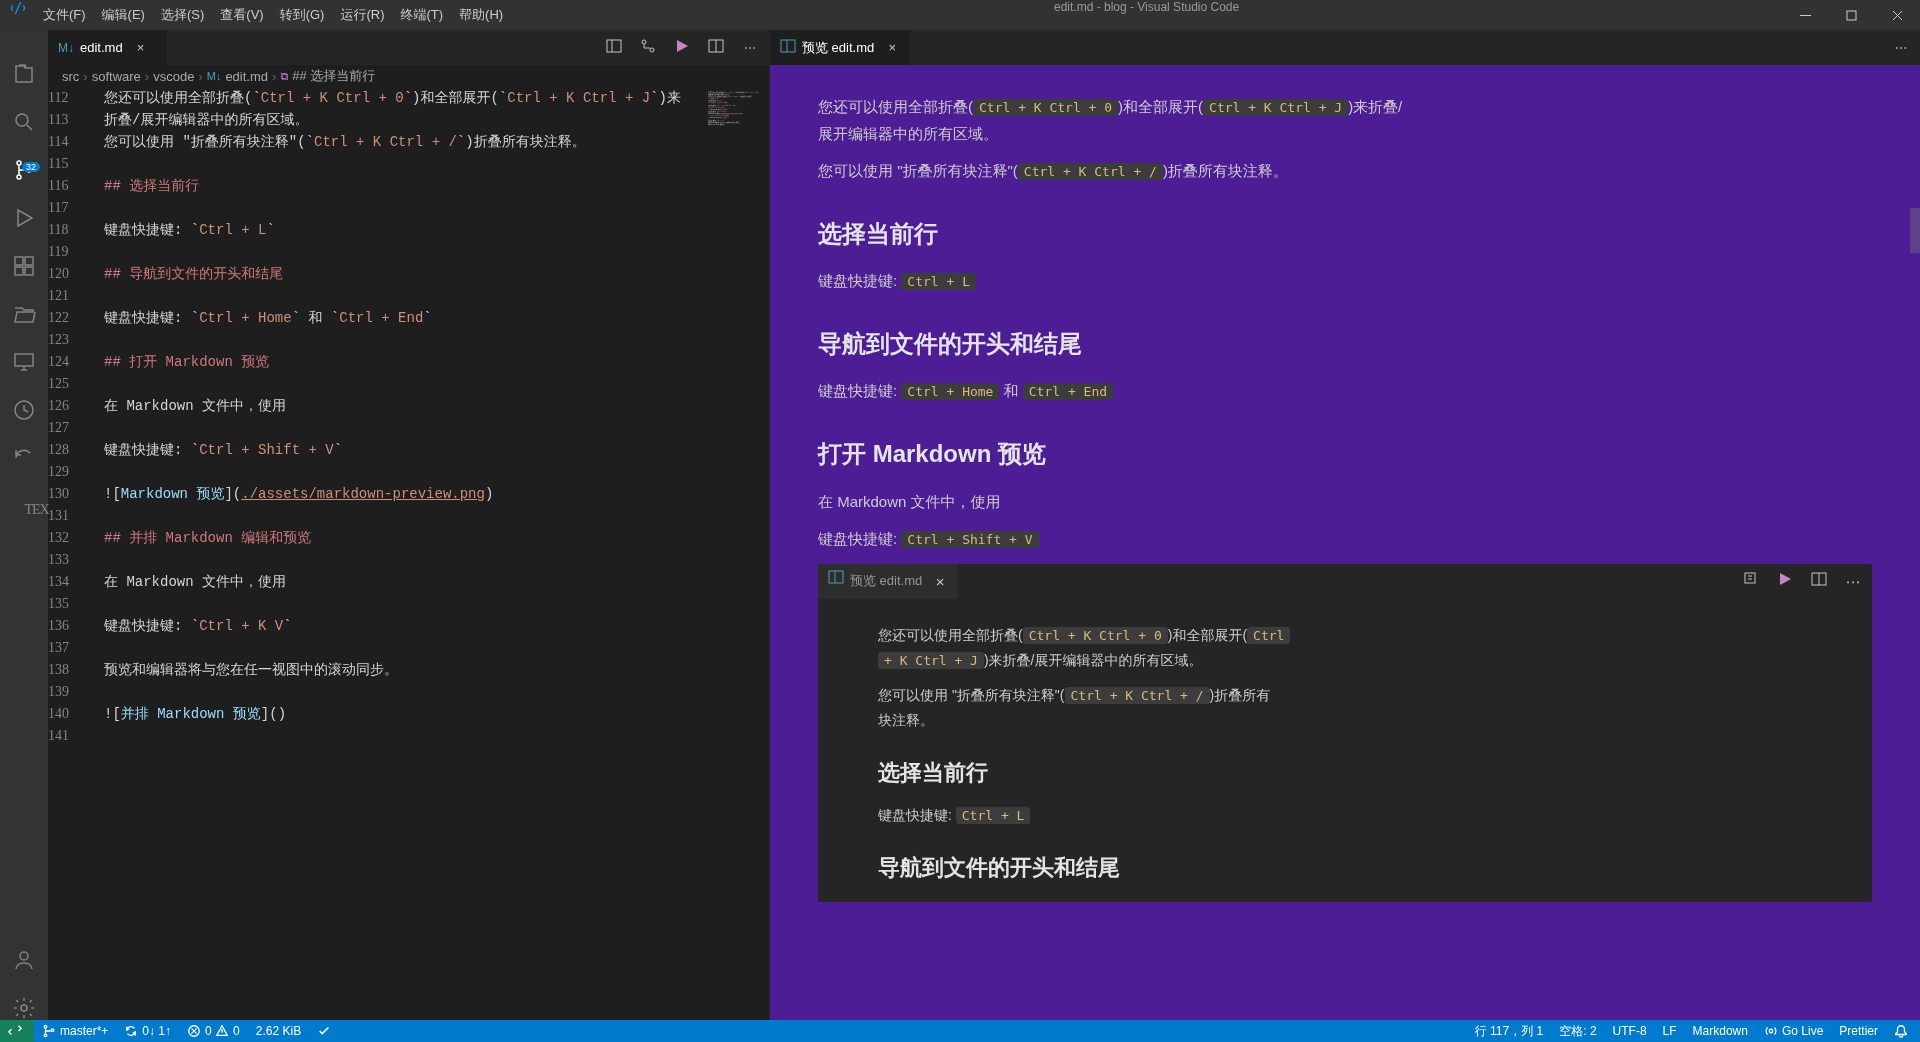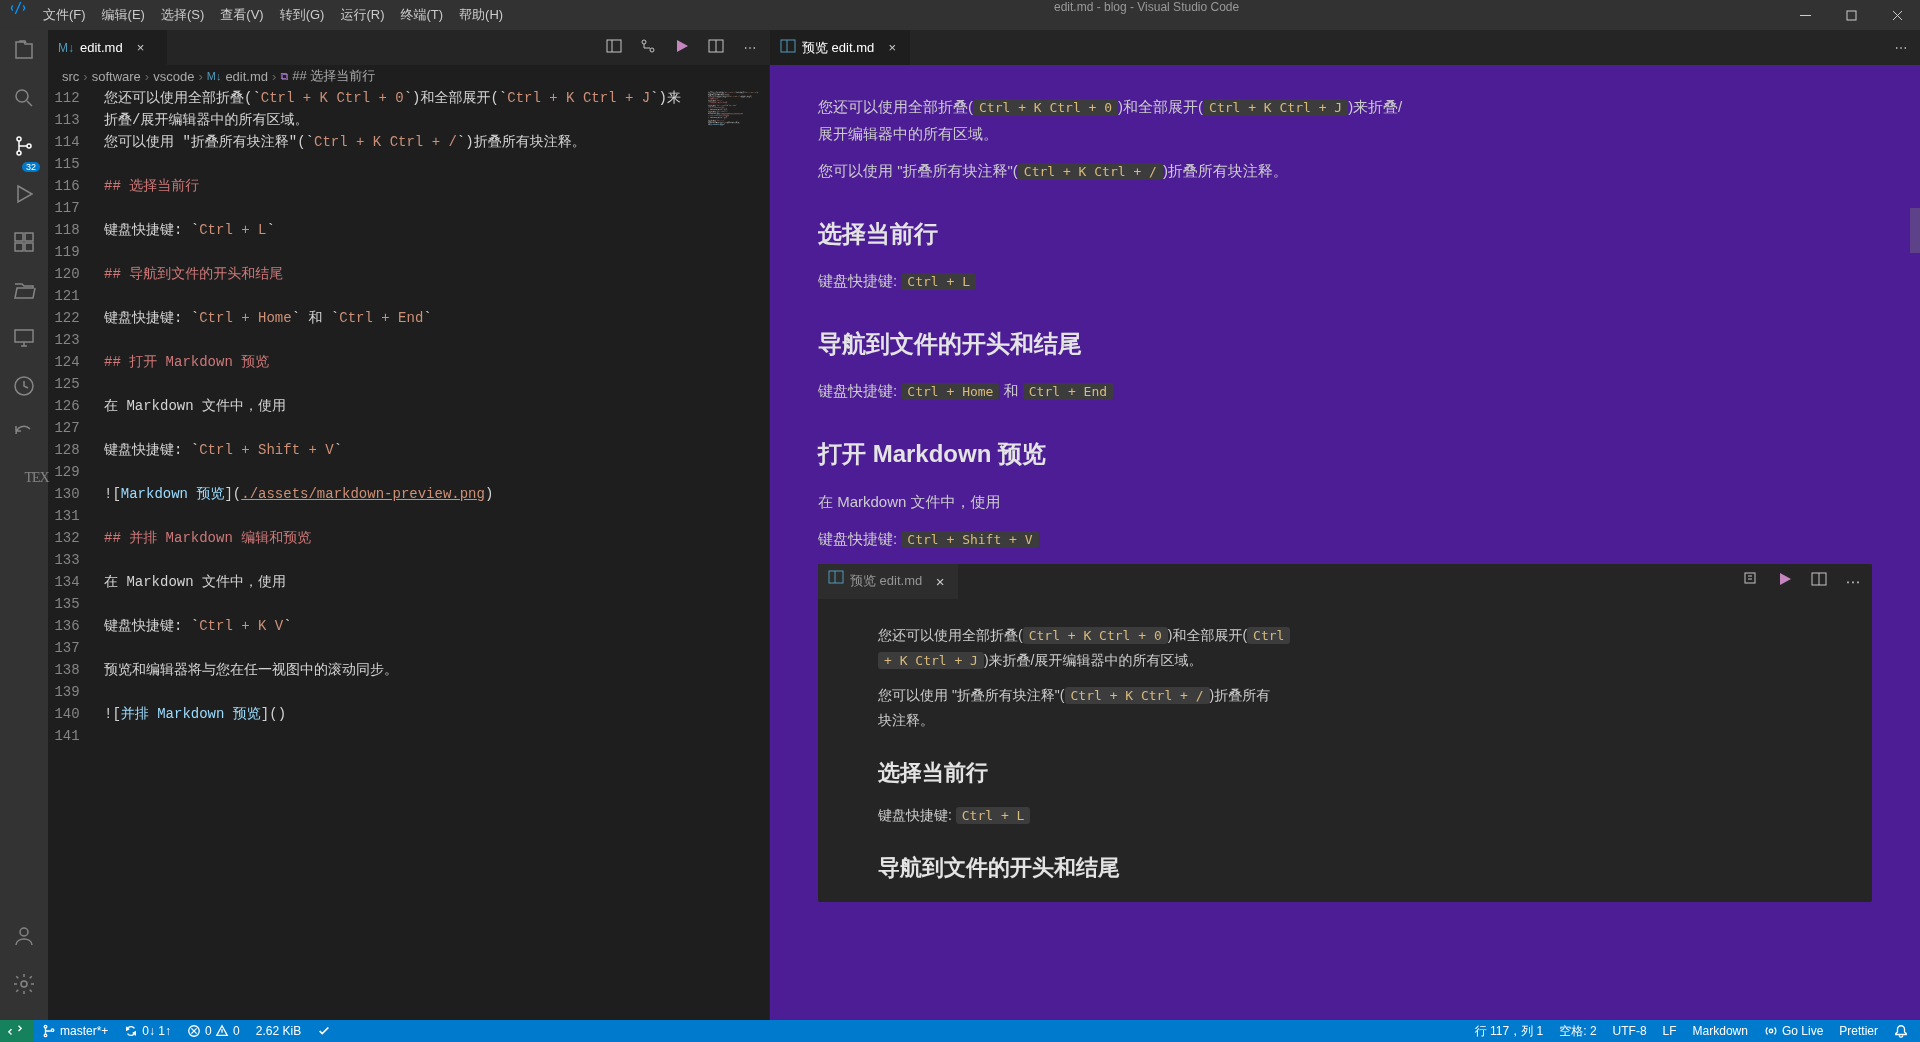--- a/index.html
+++ b/index.html
@@ -60,21 +60,21 @@
   background: #333333;
   display: flex;
   flex-direction: column;
   align-items: center;
   padding-top: 8px;
 }
 .activitybar .ab-item {
   width: 48px;
   height: 48px;
   display: flex;
-  align-items: flex-start;
+  align-items: flex-end;
   justify-content: center;
   color: #858585;
   position: relative;
   cursor: pointer;
 }
 .activitybar .ab-item.active { color: #fff; }
 .activitybar .ab-item .badge {
   position: absolute;
   bottom: 10px;
   right: 8px;
@@ -136,24 +136,24 @@
 .breadcrumbs .crumb-sym { margin-right: 4px; color: #b180d7; font-size: 11px; }
 
 .editor-body {
   flex: 1;
   display: flex;
   overflow: hidden;
 }
 
 .gutter {
   width: 56px;
-  text-align: center;
+  text-align: left;
   padding-right: 18px;
   color: #858585;
-  font-family: Liberation Mono, monospace;
+  font-family: Liberation Serif, serif;
   font-size: 14px;
   user-select: none;
 }
 .gutter div { height: 22px; line-height: 22px; }
 
 .code {
   flex: 1;
   font-family: Consolas, "Courier New", monospace;
   font-size: 14px;
   color: #d4d4d4;

